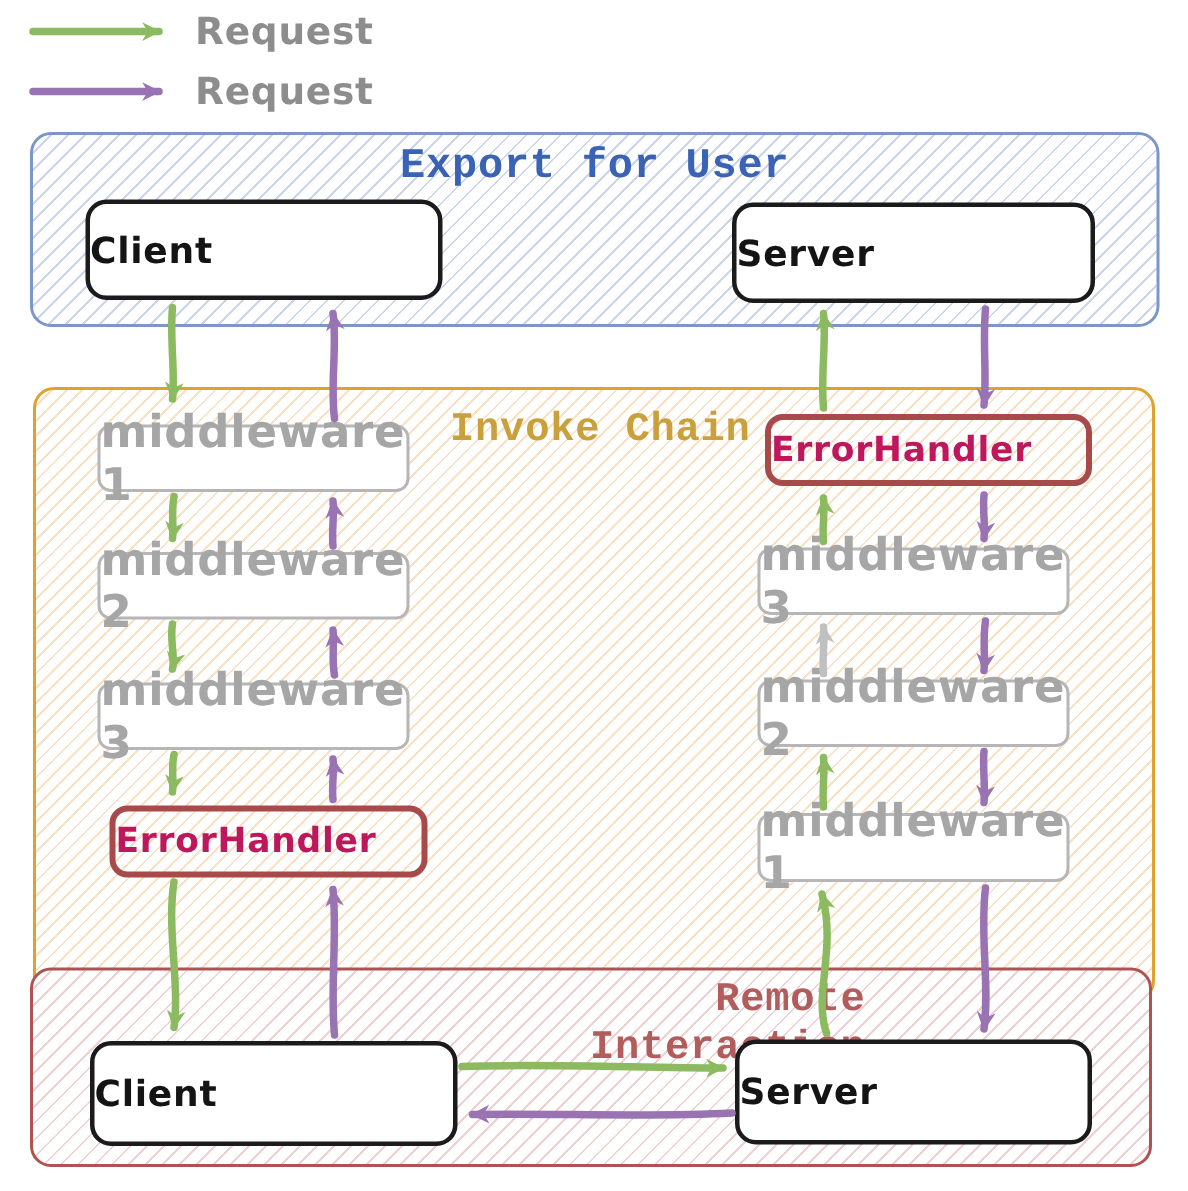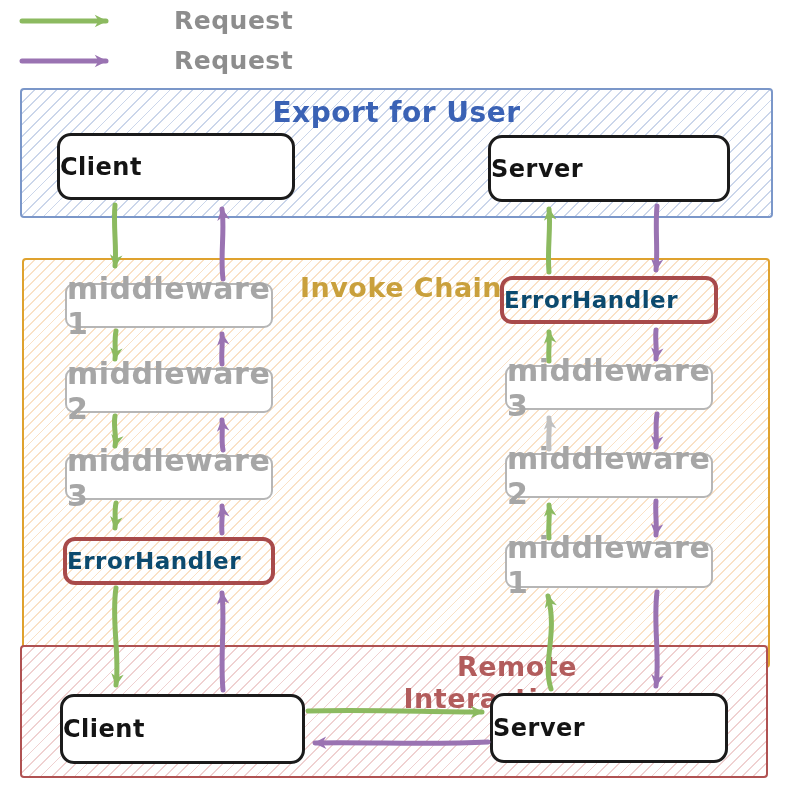--- a/index.html
+++ b/index.html
@@ -16,26 +16,26 @@
     --middleware-border:#b6b6b6;
     --middleware-text:#a6a6a6;
     --node-border:#1b1b1b;
     --legend-text:#8d8d8d;
   }
   html,body{margin:0;padding:0;background:#ffffff;}
   body{font-family:"DejaVu Sans", sans-serif;}
   .canvas{position:relative;width:792px;height:794px;background:#ffffff;overflow:hidden;}
 
   
-  .legend-label{position:absolute;font-size:25px;font-weight:700;color:var(--legend-text);letter-spacing:0.5px;margin-left:44px;}
+  .legend-label{position:absolute;font-size:25px;font-weight:700;color:var(--legend-text);letter-spacing:0.5px;}
   .legend-label.request{left:130px;top:6px;}
   .legend-label.response{left:130px;top:46px;}
 
   
-  .section{position:absolute;border-radius:4px;box-sizing:border-box;background-color:#fff;}
+  .section{position:absolute;border-radius:14px;box-sizing:border-box;background-color:#fff;font-family:Liberation Mono, monospace;}
   .section.export{
     left:20px;top:88px;width:753px;height:130px;
     border:2.5px solid var(--export-border);
     background-image:repeating-linear-gradient(135deg, rgba(124,152,203,0.40) 0px, rgba(124,152,203,0.40) 1.3px, transparent 1.3px, transparent 8px);
   }
   .section.invoke{
     left:22px;top:258px;width:748px;height:410px;
     border:2.5px solid var(--invoke-border);
     background-image:repeating-linear-gradient(135deg, rgba(238,162,78,0.32) 0px, rgba(238,162,78,0.32) 1.3px, transparent 1.3px, transparent 7px);
   }
@@ -47,21 +47,21 @@
 
   .section-title{position:absolute;font-weight:700;letter-spacing:0.5px;white-space:nowrap;}
   .title-export{left:0;right:0;top:6px;text-align:center;font-size:28px;color:var(--export-title);}
   .title-invoke{left:276px;top:12px;font-size:27px;color:var(--invoke-title);}
   .title-remote{left:235px;top:4px;width:320px;text-align:right;font-size:27px;line-height:32px;color:var(--remote-title);}
 
   
   .node{position:absolute;display:flex;align-items:center;justify-content:flex-start;box-sizing:border-box;background:#ffffff;}
   .node.endpoint{border:3.5px solid var(--node-border);border-radius:14px;font-size:24px;font-weight:700;color:#141414;letter-spacing:0.5px;}
   .node.middleware{border:2.5px solid var(--middleware-border);border-radius:9px;font-size:30px;font-weight:600;color:var(--middleware-text);letter-spacing:0.5px;}
-  .node.errorhandler{border:4px solid var(--errorhandler-border);border-radius:12px;font-size:23px;font-weight:700;color:#0c4a6e;background:transparent;letter-spacing:0.5px;}
+  .node.errorhandler{border:4px solid var(--errorhandler-border);border-radius:12px;font-size:23px;font-weight:700;color:#be185d;background:transparent;letter-spacing:0.5px;margin-left:10px;}
 
   
   .pos-client-top{left:57px;top:133px;width:238px;height:67px;}
   .pos-server-top{left:488px;top:135px;width:242px;height:67px;}
   .pos-mw1-left{left:65px;top:283px;width:208px;height:45px;}
   .pos-mw2-left{left:65px;top:368px;width:208px;height:45px;}
   .pos-mw3-left{left:65px;top:455px;width:208px;height:45px;}
   .pos-eh-left{left:63px;top:537px;width:212px;height:48px;}
   .pos-eh-right{left:500px;top:276px;width:218px;height:48px;}
   .pos-mw3-right{left:505px;top:365px;width:208px;height:45px;}

